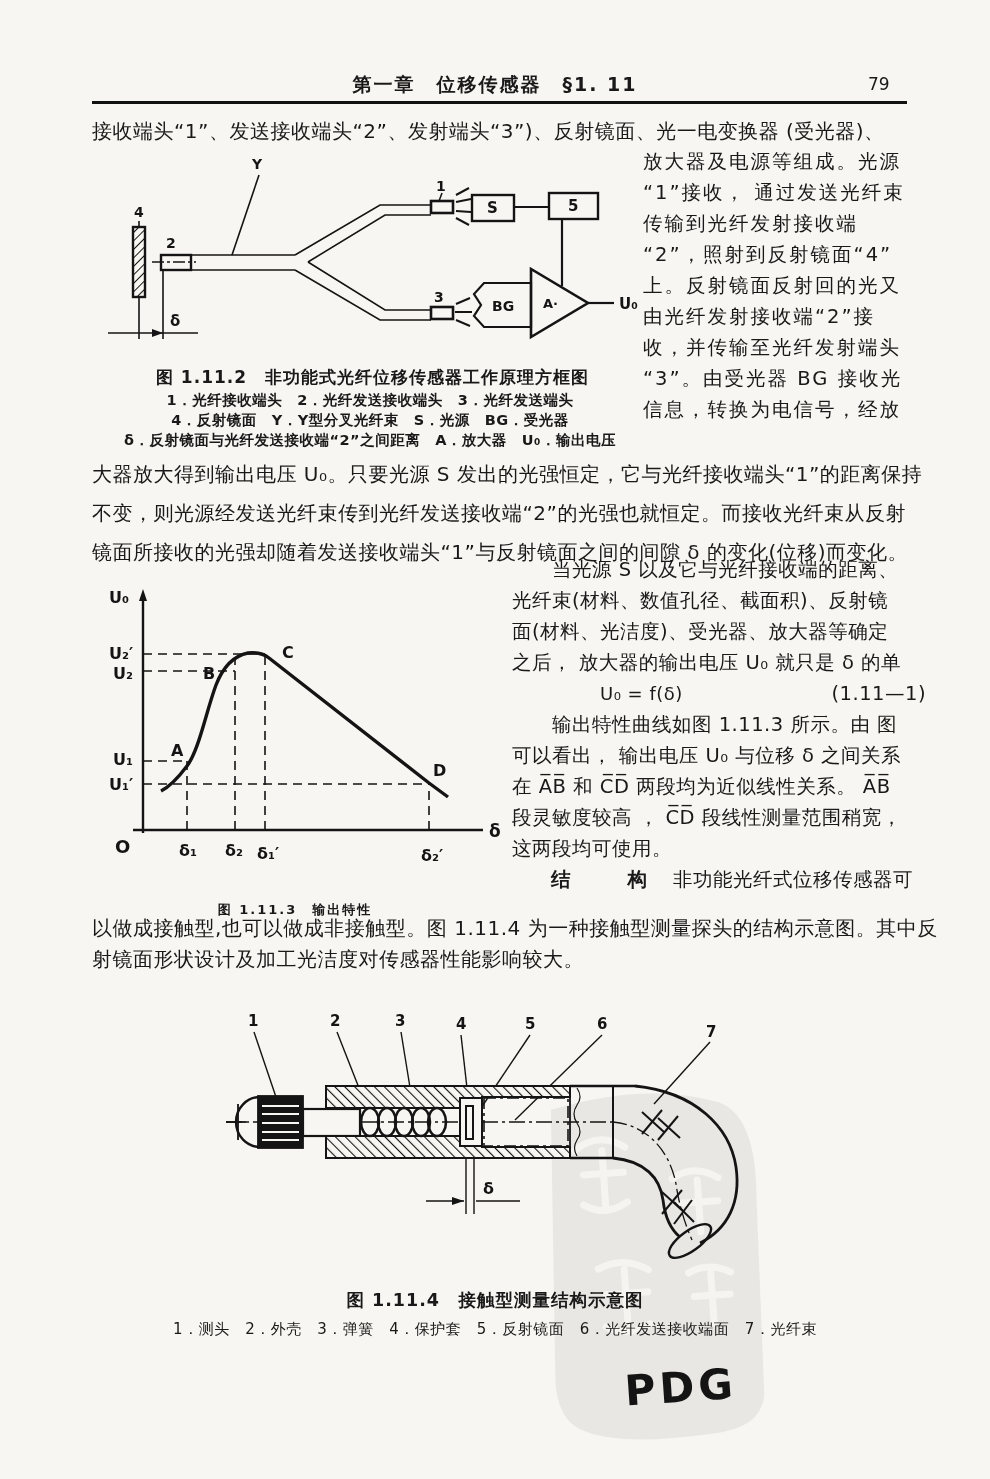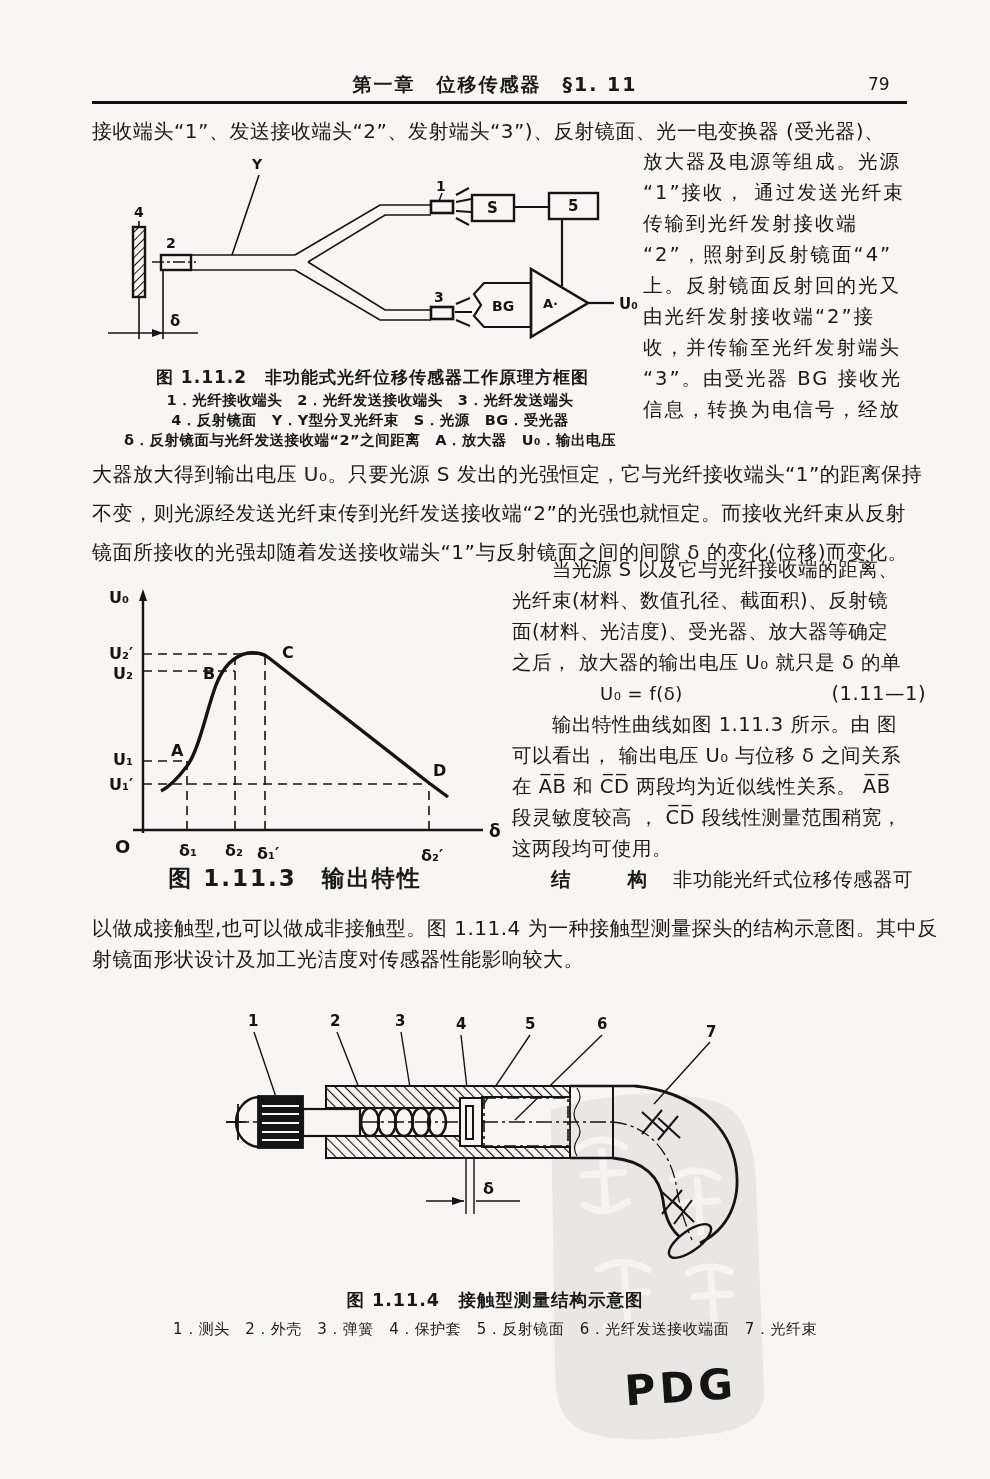--- a/index.html
+++ b/index.html
@@ -23,21 +23,21 @@
   .colr2{top:519px;left:512px;width:420px;font-size:19.5px;line-height:31px;letter-spacing:0.5px;white-space:nowrap;margin-top:35px;}
   .colr1 div,.colr2 div{height:31px;}
   .formula-row{display:flex;justify-content:space-between;}
   .formula-body{margin-left:88px;font-size:18px;}
   .formula-num{margin-right:6px;}
   .struct-head{font-weight:bold;letter-spacing:6px;}
   
   .figcap{font-weight:bold;text-align:center;}
   .cap2-title{top:366px;left:100px;width:545px;font-size:17px;letter-spacing:1px;}
   .cap2-legend{top:390px;left:70px;width:600px;font-size:14.5px;font-weight:bold;line-height:20px;text-align:center;letter-spacing:0.5px;}
-  .cap3{top:863px;left:85px;width:420px;font-size:23px;letter-spacing:2px;}
+  .cap3{top:901px;left:85px;width:420px;font-size:13px;letter-spacing:2px;}
   .cap4-title{top:1288px;left:0;width:990px;font-size:17.5px;letter-spacing:1px;}
   .cap4-legend{top:1320px;left:0;width:990px;font-size:15px;font-weight:normal;text-align:center;letter-spacing:0.5px;}
   svg{overflow:visible;}
   svg text{font-family:"DejaVu Sans","Liberation Sans",sans-serif;fill:#141414;}
   .wm{pointer-events:none;}
 </style>
 </head>
 <body>
 
 <div class="abs wm" style="top:1085px;left:528px;width:265px;height:365px;z-index:0;">

